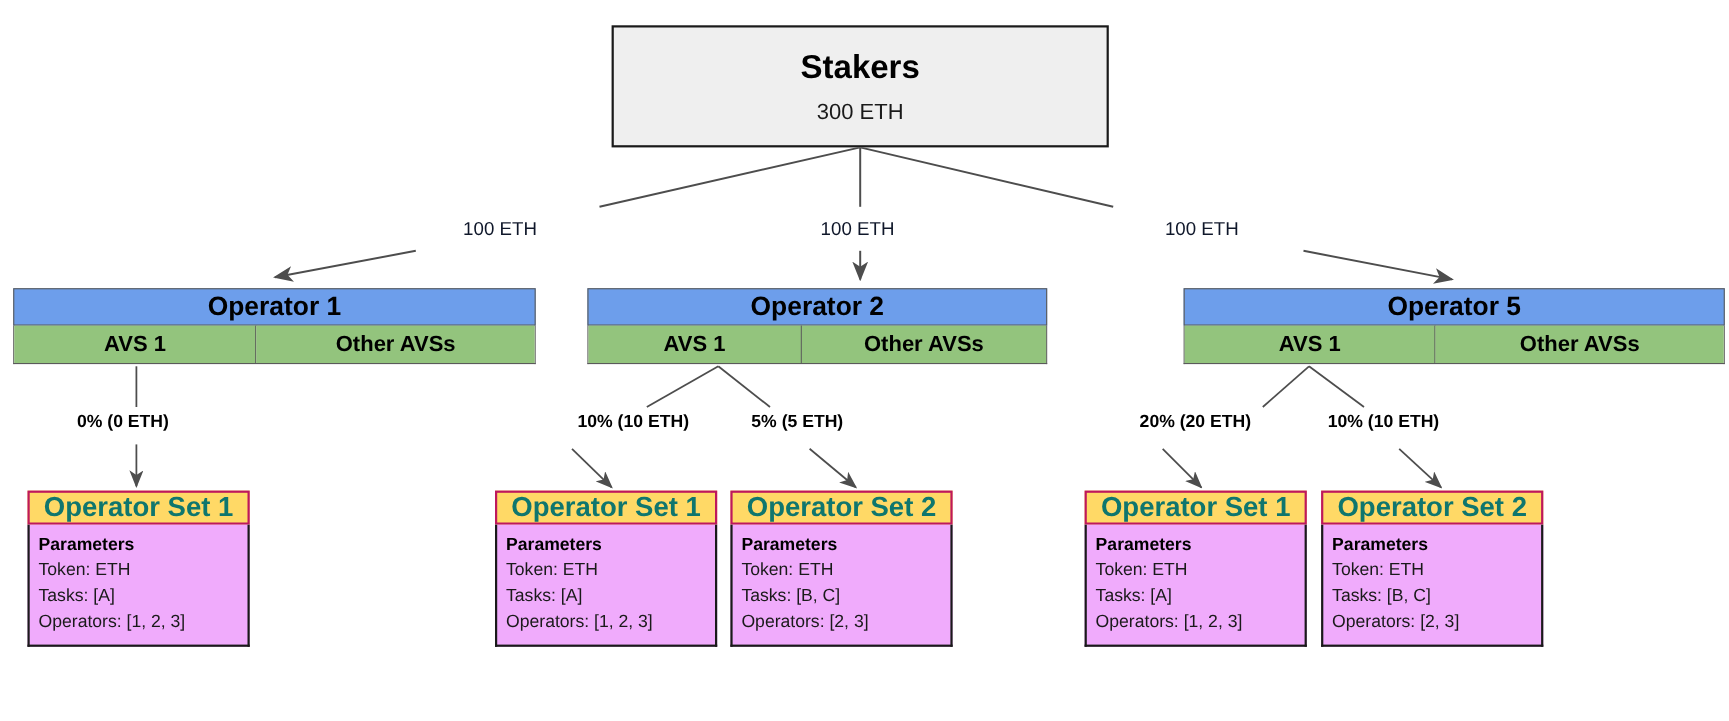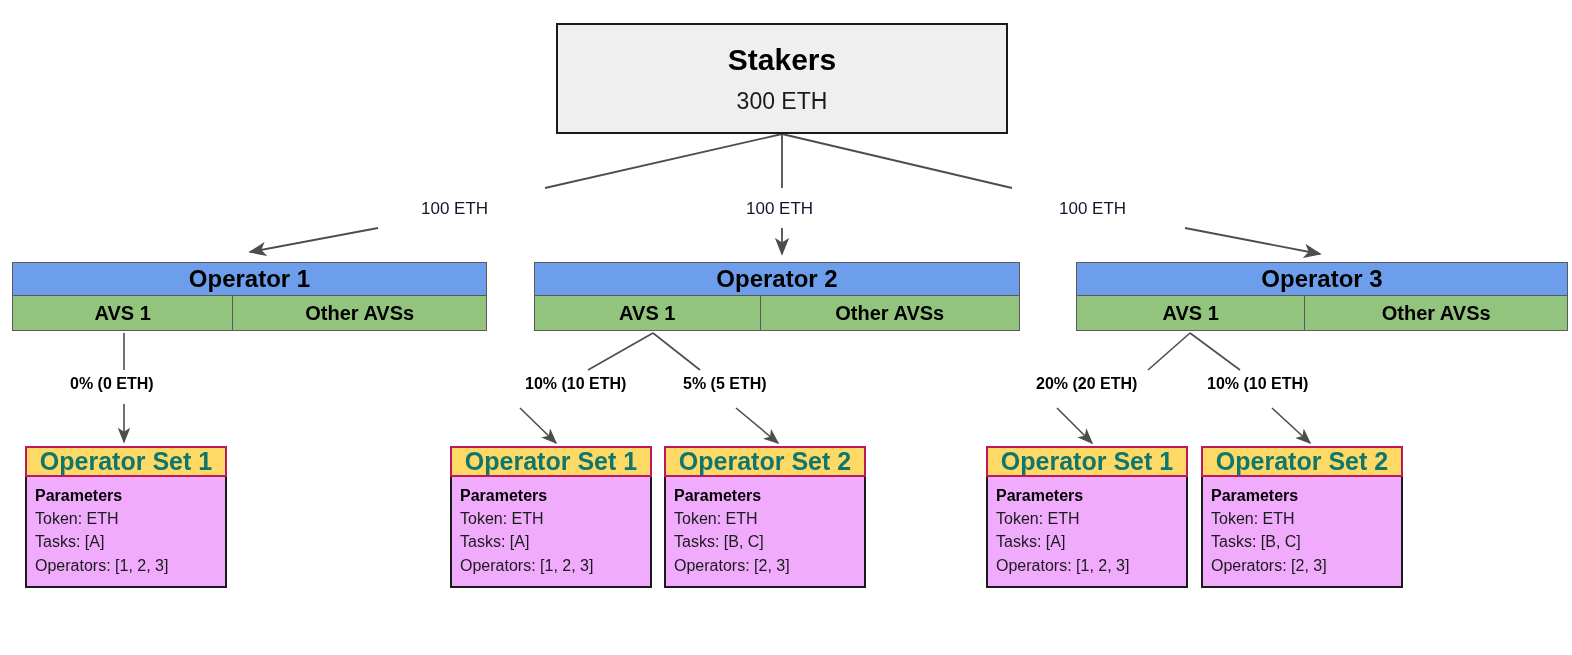--- a/index.html
+++ b/index.html
@@ -41,21 +41,21 @@
     align-items: center;
     justify-content: center;
   }
   .stakers-title {
     font-size: 30px;
     font-weight: bold;
     color: #000000;
     line-height: 1.1;
   }
   .stakers-sub {
-    font-size: 23px;
+    font-size: 20px;
     color: #1a1a1a;
     margin-top: 13px;
     line-height: 1.1;
   }
 
   
   .operator-group {
     position: absolute;
     top: 262px;
     box-sizing: border-box;
@@ -213,30 +213,30 @@
   <div class="edge-label" style="left:1059px; top:200px;">100 ETH</div>
 
   <div class="operator-group" style="left:12px; width:475px;">
     <div class="operator-header">Operator 1</div>
     <div class="avs-row">
       <div class="avs-cell primary">AVS 1</div>
       <div class="avs-cell other">Other AVSs</div>
     </div>
   </div>
 
-  <div class="operator-group" style="left:534px; width:486px;">
+  <div class="operator-group" style="left:534px; width:418px;">
     <div class="operator-header">Operator 2</div>
     <div class="avs-row">
       <div class="avs-cell primary">AVS 1</div>
       <div class="avs-cell other">Other AVSs</div>
     </div>
   </div>
 
   <div class="operator-group" style="left:1076px; width:492px;">
-    <div class="operator-header">Operator 3</div>
+    <div class="operator-header">Operator 5</div>
     <div class="avs-row">
       <div class="avs-cell primary">AVS 1</div>
       <div class="avs-cell other">Other AVSs</div>
     </div>
   </div>
 
   <div class="alloc-label" style="left:70px; top:376px;">0% (0 ETH)</div>
 
   <div class="alloc-label" style="left:525px; top:376px;">10% (10 ETH)</div>
   <div class="alloc-label" style="left:683px; top:376px;">5% (5 ETH)</div>

